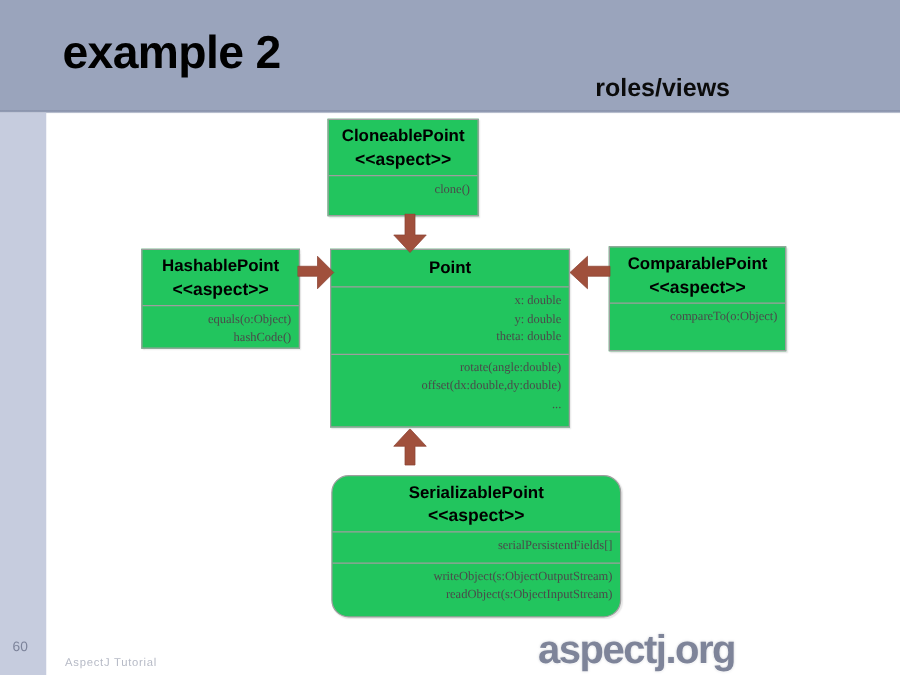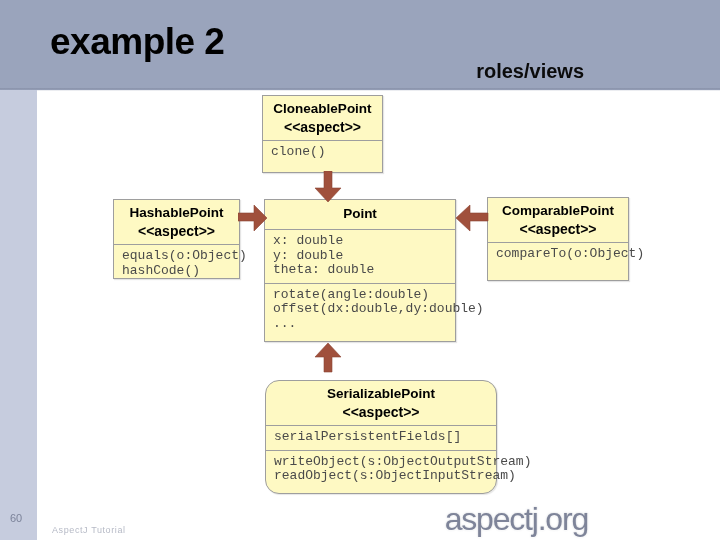--- a/index.html
+++ b/index.html
@@ -87,31 +87,31 @@
     color: #b6bac6;
     letter-spacing: 0.6px;
     font-family: "Liberation Sans", sans-serif;
   }
 
   #brand-logo {
     position: absolute;
     right: 8px;
     bottom: 2px;
     font-size: 32px;
-    font-weight: normal;
+    font-weight: bold;
     color: #7e8499;
     letter-spacing: -1.2px;
     text-shadow: 0 1px 0 rgba(255,255,255,0.65), 0 0 2px rgba(90,96,116,0.35);
     white-space: nowrap;
   }
 
   
   .uml-box {
     position: absolute;
-    background: #fef9c3;
+    background: #22c55e;
     border: 1px solid #9e9e9e;
     box-sizing: border-box;
     box-shadow: 1px 1px 1px rgba(0,0,0,0.10);
   }
   .uml-title {
     text-align: center;
     font-weight: bold;
     font-size: 13.5px;
     color: #000000;
     padding: 5px 4px 2px 4px;
@@ -127,24 +127,25 @@
     line-height: 16px;
     font-family: "Liberation Sans", sans-serif;
   }
   .uml-divider {
     height: 1px;
     background: #9e9e9e;
     margin: 0;
   }
   .uml-compartment {
     padding: 4px 6px 5px 8px;
-    font-family: Liberation Mono, monospace;
-    font-size: 13px;
+    font-family: Liberation Serif, serif;
+    font-size: 10px;
     line-height: 14.5px;
     color: #4a4a4a;
+    text-align: right;
   }
   .uml-compartment .row {
     white-space: pre;
   }
   .uml-compartment.tall {
     min-height: 44px;
   }
 
   
   #box-cloneable     { left: 262px; top: 95px;  width: 121px; height: 78px; }

